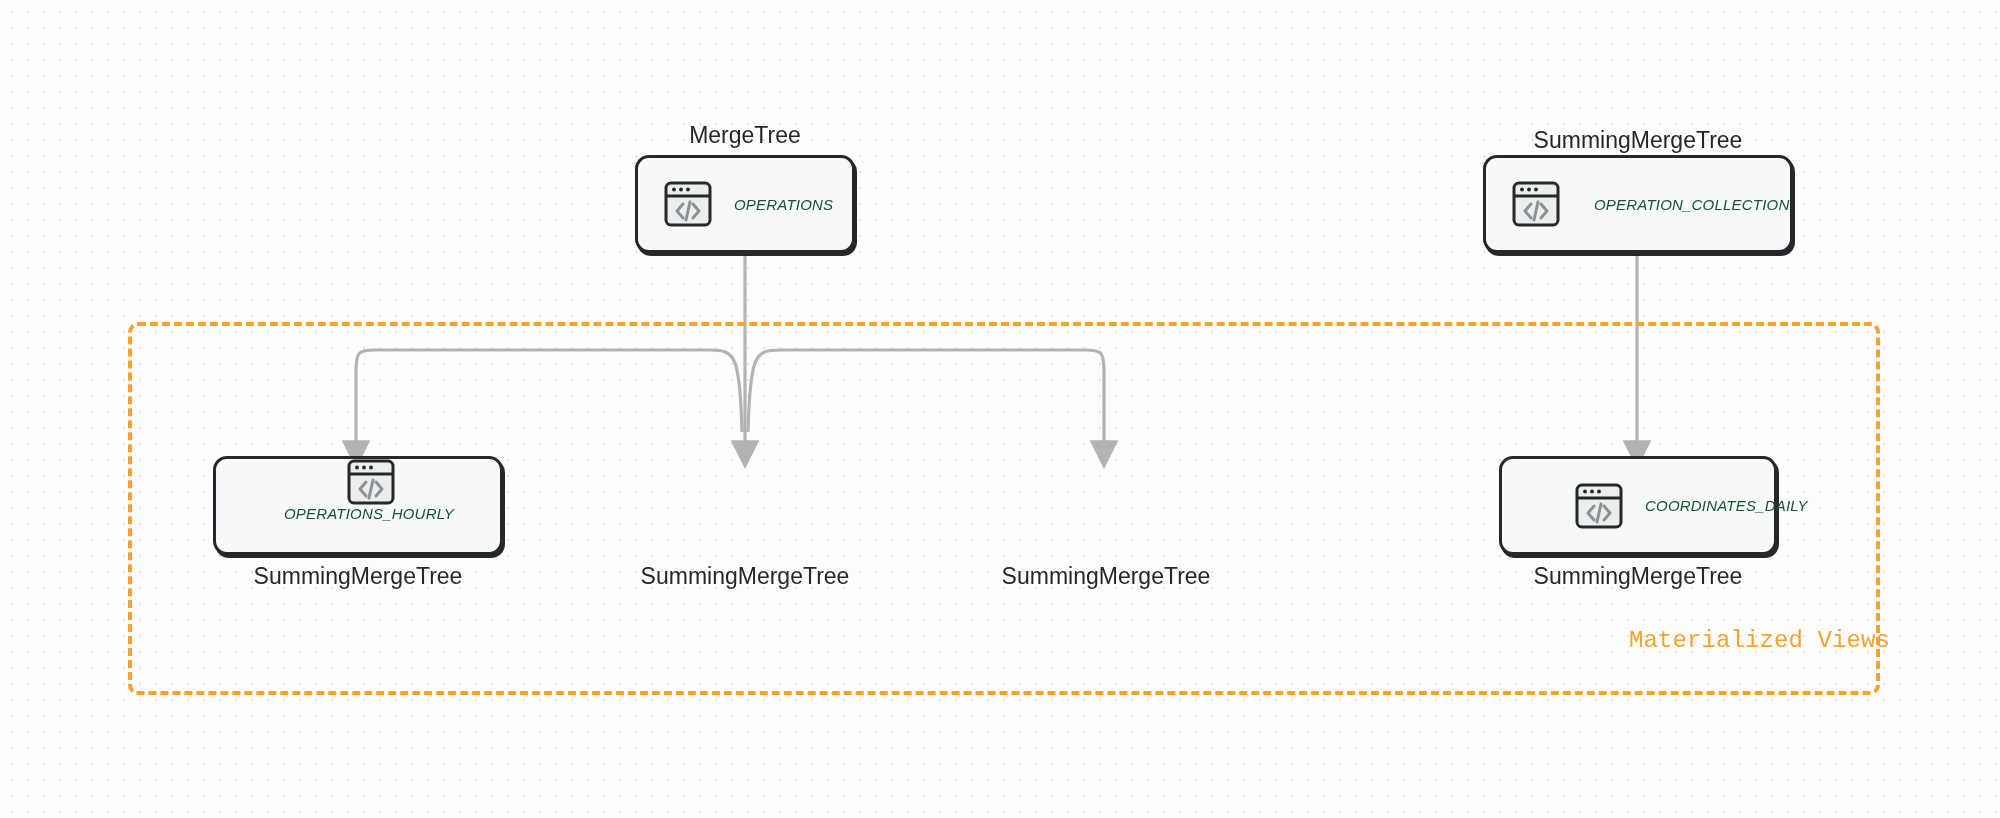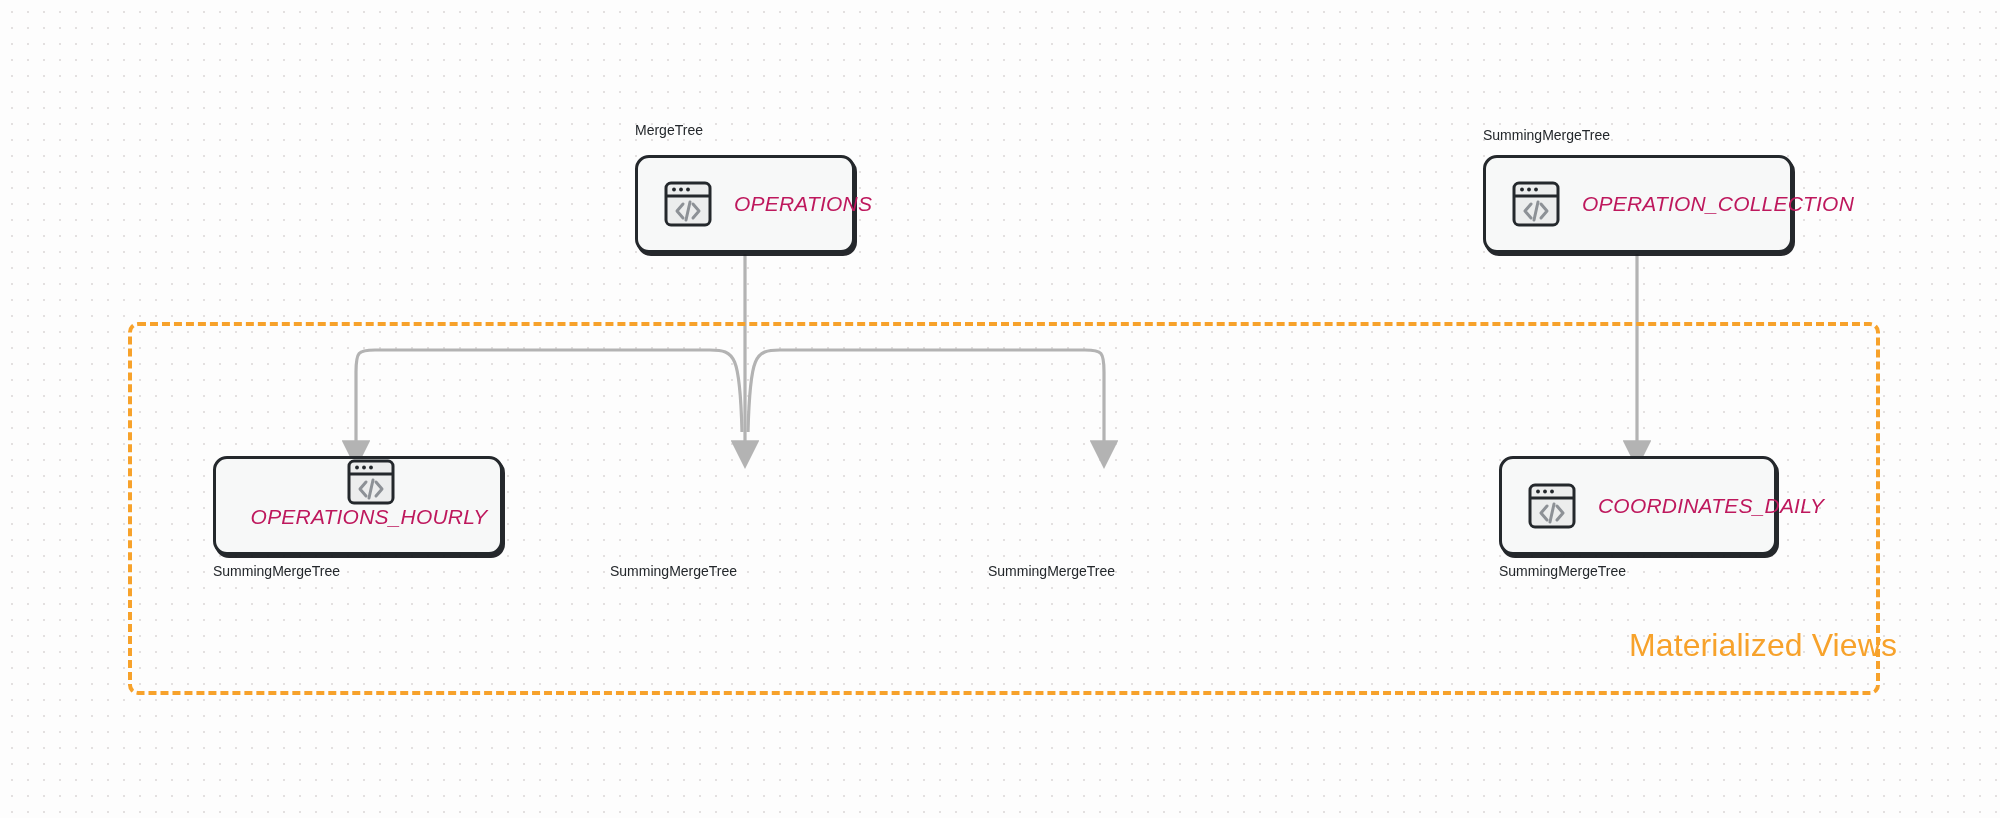--- a/index.html
+++ b/index.html
@@ -32,22 +32,22 @@
   
   .group-box {
     position: absolute;
     box-sizing: border-box;
     border: 4px dashed #f7a22b;
     border-radius: 10px;
   }
   .group-label {
     position: absolute;
     color: #f7a22b;
-    font-size: 32px;
-    font-family: Liberation Sans, sans-serif;
+    font-size: 24px;
+    font-family: Liberation Mono, monospace;
     white-space: nowrap;
     letter-spacing: 0.1px;
   }
 
   
   .node {
     position: absolute;
     box-sizing: border-box;
     background: #f7f8f8;
     border: 3.5px solid #24282c;
@@ -59,34 +59,34 @@
   .node-icon {
     flex: 0 0 auto;
     margin-left: 26px;
     width: 48px;
     height: 46px;
   }
   .node-title {
     margin-left: 22px;
     font-family: "Liberation Sans", sans-serif;
     font-style: italic;
-    font-size: 21px;
-    color: #be185d;
+    font-size: 15px;
+    color: #14532d;
     letter-spacing: 0.2px;
     white-space: nowrap;
   }
 
   
   .engine-label {
     position: absolute;
     font-family: "Liberation Sans", sans-serif;
-    font-size: 14px;
+    font-size: 23px;
     color: #23272b;
     white-space: nowrap;
-    text-align: left;
+    text-align: center;
   }
 </style>
 </head>
 <body>
 
 <div id="canvas">
 
   <svg id="edges" viewBox="0 0 2000 818" xmlns="http://www.w3.org/2000/svg">
     <defs>
       <marker id="arrowhead" markerWidth="10" markerHeight="9" refX="1.2" refY="4.5" orient="auto" markerUnits="strokeWidth">
@@ -121,21 +121,21 @@
         <circle cx="24" cy="8.5" r="1.9" fill="#24282c"></circle>
         <path d="M19,23 L13,30 L19,37" fill="none" stroke="#8d9196" stroke-width="3" stroke-linecap="round" stroke-linejoin="round"></path>
         <path d="M29,23 L35,30 L29,37" fill="none" stroke="#8d9196" stroke-width="3" stroke-linecap="round" stroke-linejoin="round"></path>
         <path d="M26,21 L22,39" fill="none" stroke="#8d9196" stroke-width="3" stroke-linecap="round"></path>
       </svg>
     </span>
     <span class="node-title">OPERATIONS</span>
   </div>
 
   <div class="engine-label" style="left:1483px; top:127px; width:310px;">SummingMergeTree</div>
-  <div class="node" style="left:1483px; top:155px; width:310px; height:98px;">
+  <div class="node" style="left:1483px; top:155px; width:310px; height:98px;gap:12px;">
     <span class="node-icon">
       <svg viewBox="0 0 48 46" xmlns="http://www.w3.org/2000/svg">
         <rect x="2" y="2" width="44" height="42" rx="5" ry="5" fill="#eceded" stroke="#24282c" stroke-width="3"></rect>
         <path d="M2,15 L46,15" stroke="#24282c" stroke-width="3"></path>
         <circle cx="10" cy="8.5" r="1.9" fill="#24282c"></circle>
         <circle cx="17" cy="8.5" r="1.9" fill="#24282c"></circle>
         <circle cx="24" cy="8.5" r="1.9" fill="#24282c"></circle>
         <path d="M19,23 L13,30 L19,37" fill="none" stroke="#8d9196" stroke-width="3" stroke-linecap="round" stroke-linejoin="round"></path>
         <path d="M29,23 L35,30 L29,37" fill="none" stroke="#8d9196" stroke-width="3" stroke-linecap="round" stroke-linejoin="round"></path>
         <path d="M26,21 L22,39" fill="none" stroke="#8d9196" stroke-width="3" stroke-linecap="round"></path>
@@ -158,21 +158,21 @@
       </svg>
     </span>
     <span class="node-title">OPERATIONS_HOURLY</span>
   </div>
   <div class="engine-label" style="left:213px; top:563px; width:290px;">SummingMergeTree</div>
 
   <div class="engine-label" style="left:610px; top:563px; width:270px;">SummingMergeTree</div>
 
   <div class="engine-label" style="left:988px; top:563px; width:236px;">SummingMergeTree</div>
 
-  <div class="node" style="left:1499px; top:456px; width:278px; height:99px;">
+  <div class="node" style="left:1499px; top:456px; width:278px; height:99px;padding-left:47px;">
     <span class="node-icon">
       <svg viewBox="0 0 48 46" xmlns="http://www.w3.org/2000/svg">
         <rect x="2" y="2" width="44" height="42" rx="5" ry="5" fill="#eceded" stroke="#24282c" stroke-width="3"></rect>
         <path d="M2,15 L46,15" stroke="#24282c" stroke-width="3"></path>
         <circle cx="10" cy="8.5" r="1.9" fill="#24282c"></circle>
         <circle cx="17" cy="8.5" r="1.9" fill="#24282c"></circle>
         <circle cx="24" cy="8.5" r="1.9" fill="#24282c"></circle>
         <path d="M19,23 L13,30 L19,37" fill="none" stroke="#8d9196" stroke-width="3" stroke-linecap="round" stroke-linejoin="round"></path>
         <path d="M29,23 L35,30 L29,37" fill="none" stroke="#8d9196" stroke-width="3" stroke-linecap="round" stroke-linejoin="round"></path>
         <path d="M26,21 L22,39" fill="none" stroke="#8d9196" stroke-width="3" stroke-linecap="round"></path>

